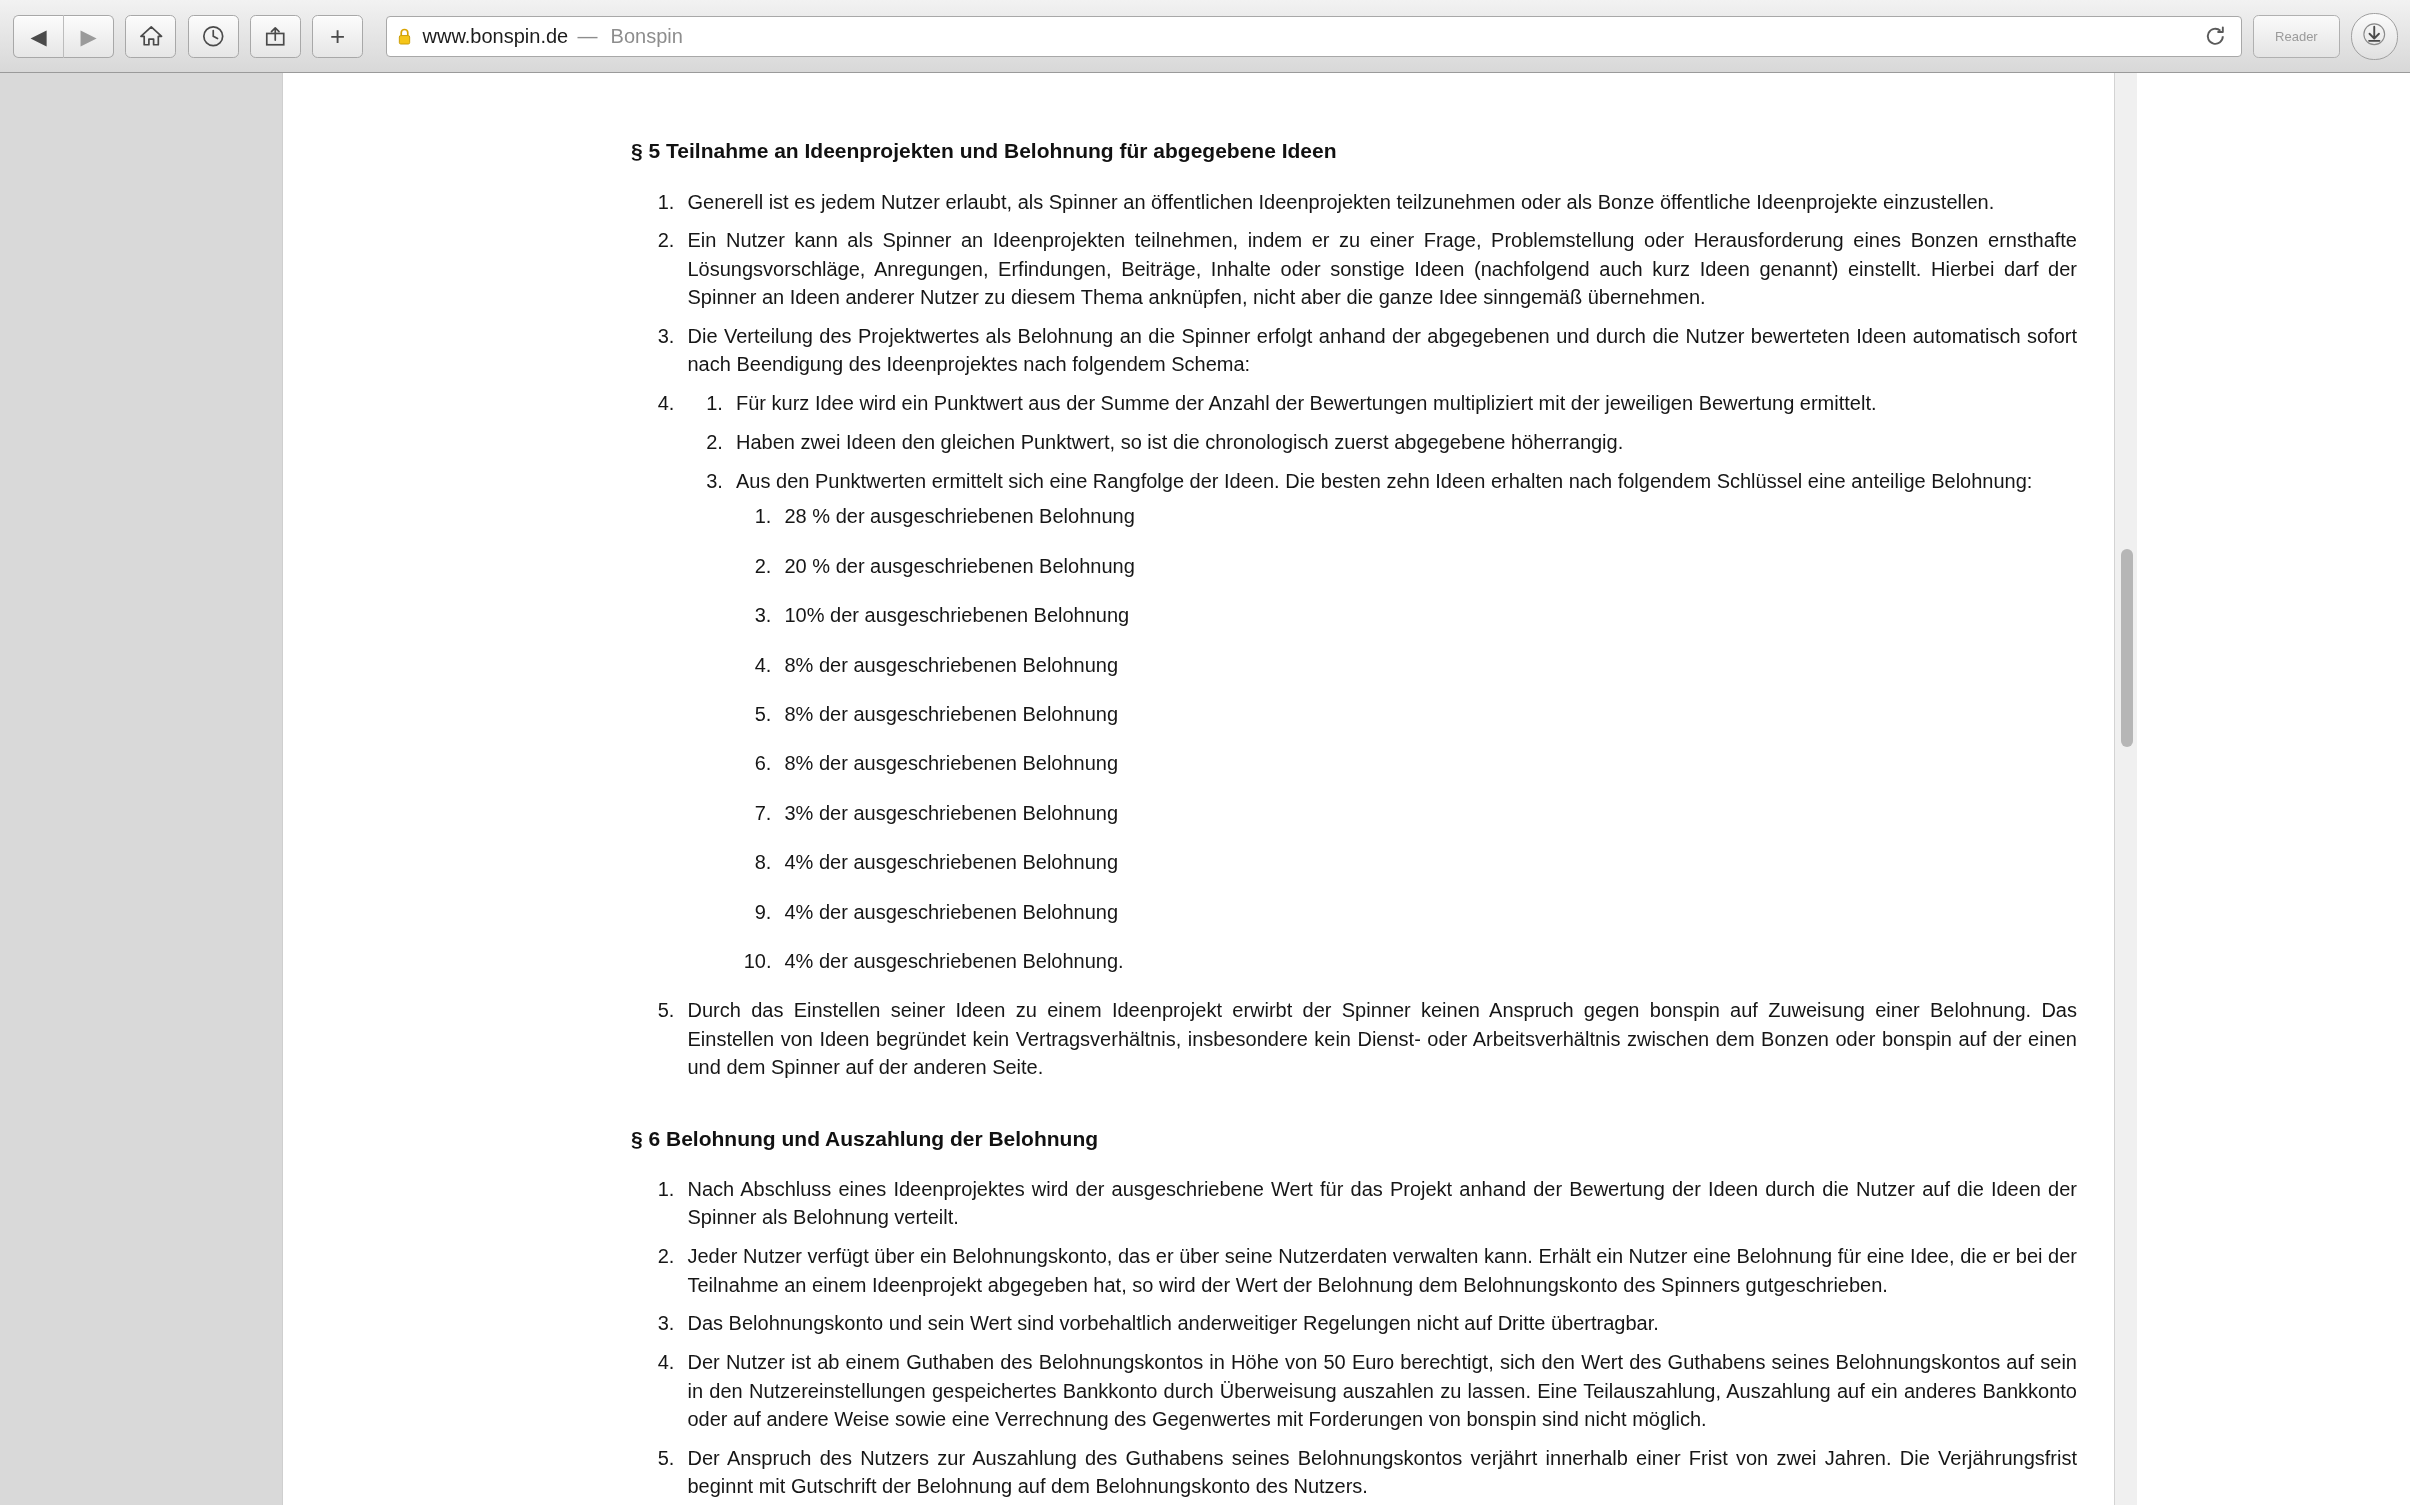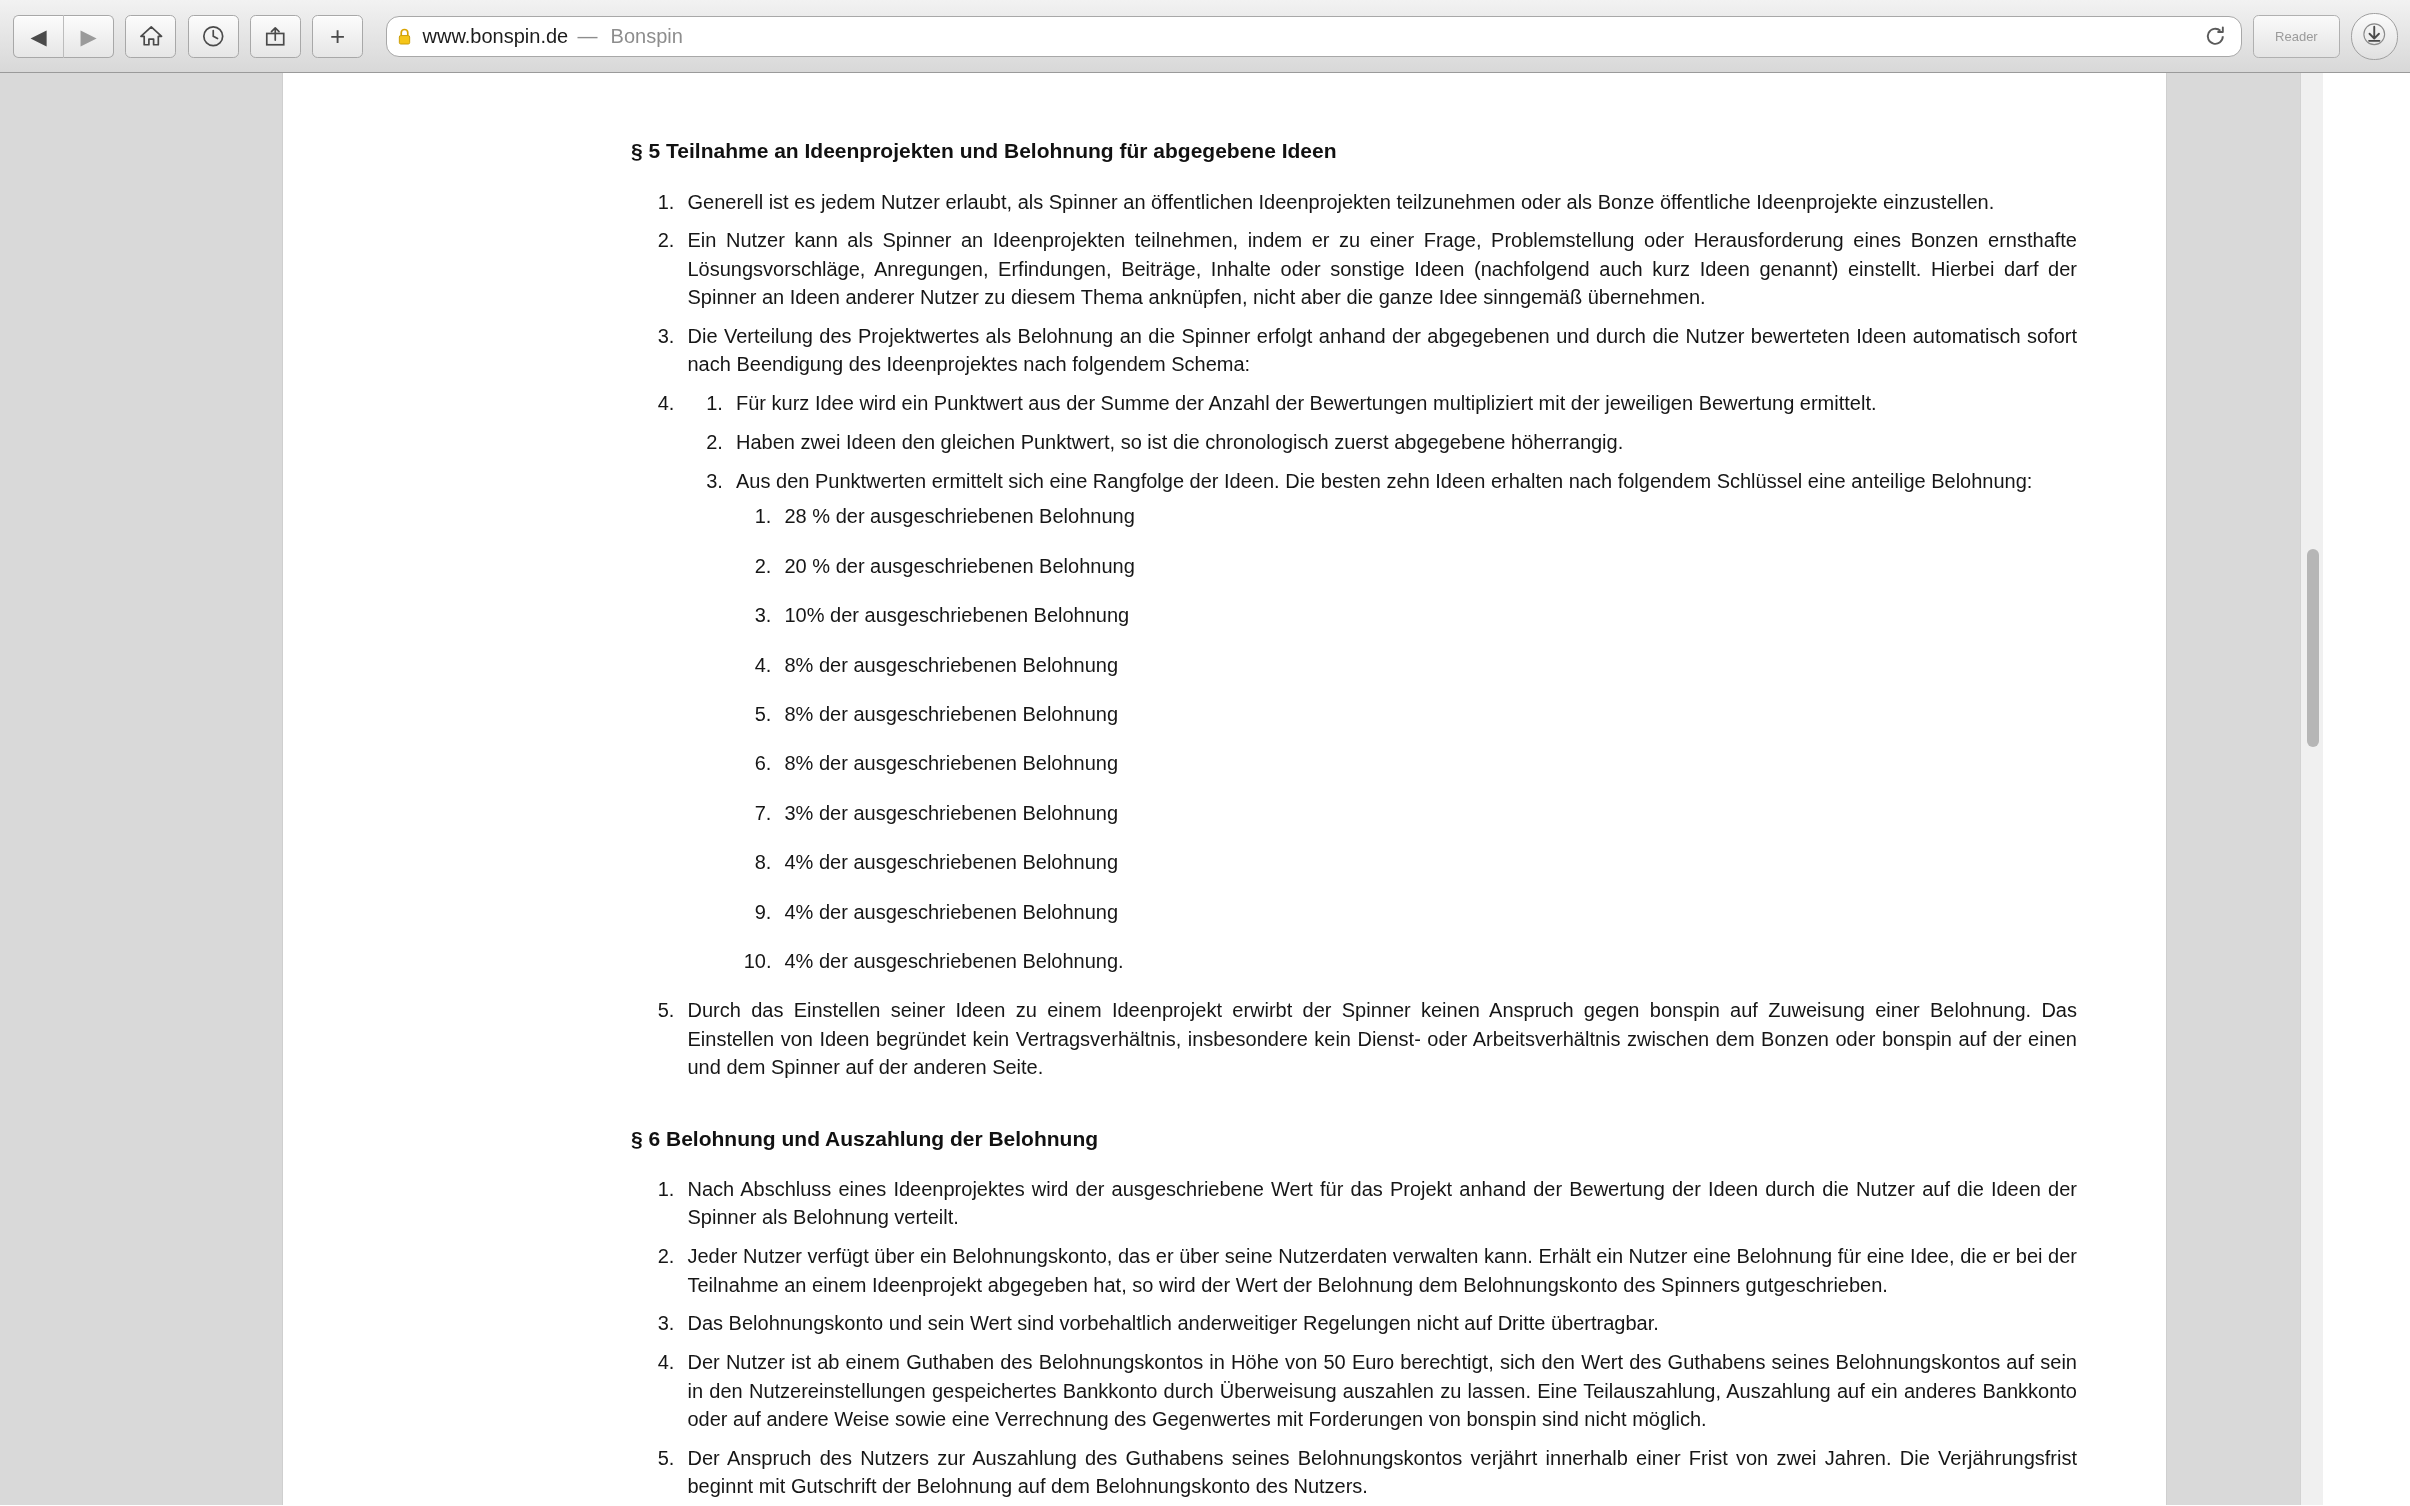--- a/index.html
+++ b/index.html
@@ -58,21 +58,21 @@
     color: #4a4a4a;
     line-height: 1;
   }
 
   .url-bar {
     flex: 1;
     height: 41px;
     margin: 0 11.3px;
     background: #ffffff;
     border: 0.9px solid #a8a8a8;
-    border-radius: 13px;
+    border-radius: 4px;
     display: flex;
     align-items: center;
     padding: 0 9.4px;
     box-sizing: border-box;
     position: relative;
   }
   .lock-icon {
     width: 17px;
     height: 21px;
     margin-right: 9.4px;
@@ -125,21 +125,21 @@
     background: linear-gradient(to bottom, #fbfbfb 0%, #e0e0e0 100%);
     border: 0.9px solid #a0a0a0;
     display: flex;
     align-items: center;
     justify-content: center;
   }
 
   
   .page-area {
     position: relative;
-    width: 2323px;
+    width: 2137px;
     height: 1432px;
     background: #d9d9d9;
     overflow: hidden;
   }
   .page-sheet {
     position: absolute;
     left: 282px;
     top: 0;
     width: 1885px;
     height: 1432px;

